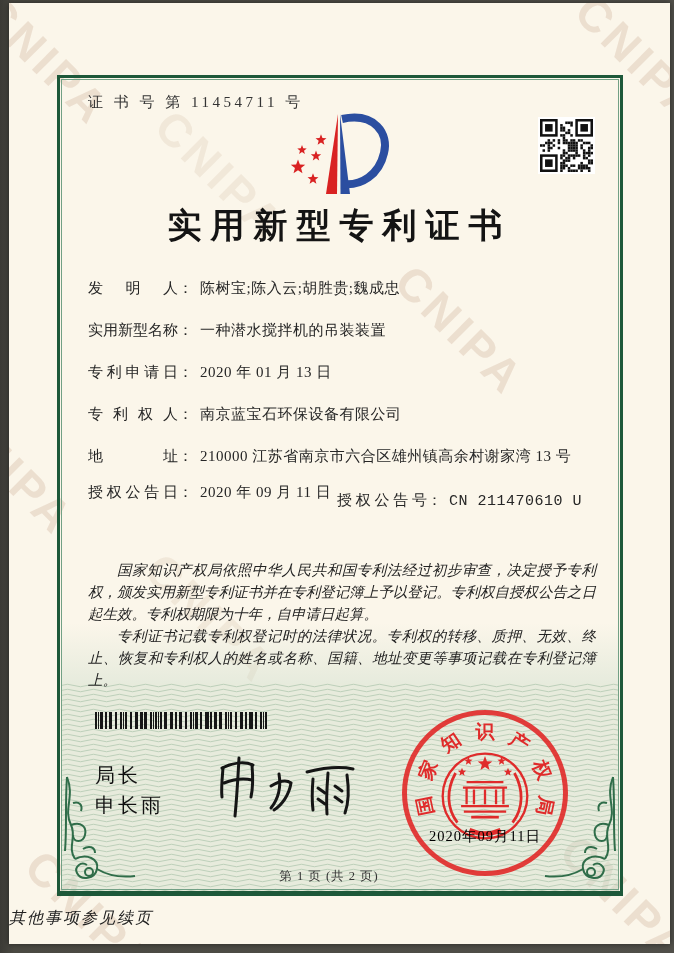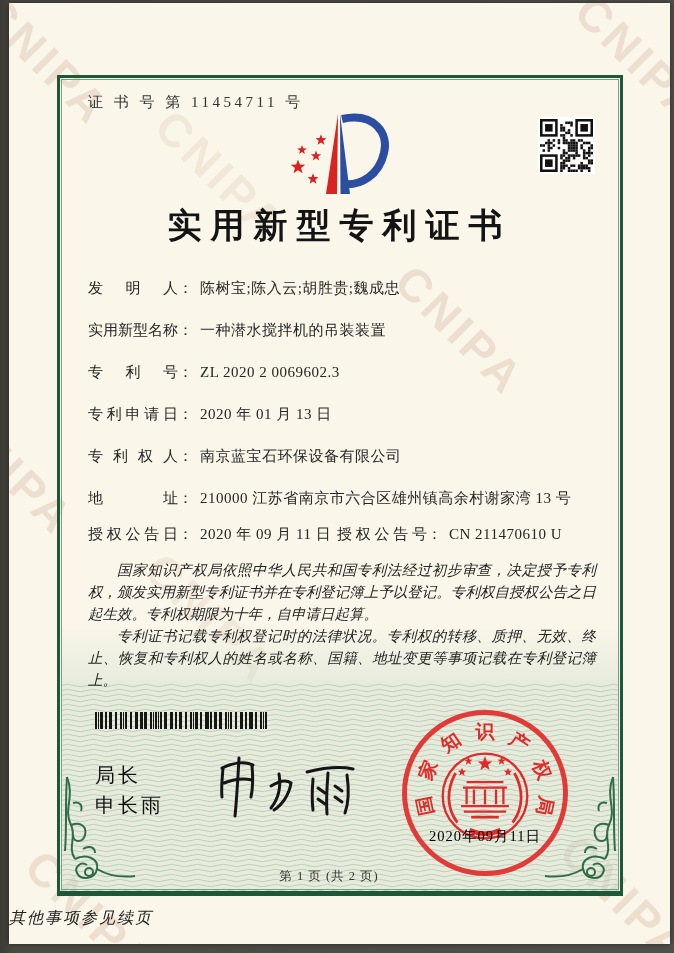--- a/index.html
+++ b/index.html
@@ -41,21 +41,21 @@
     font-size:34px;font-weight:bold;color:#141414;letter-spacing:9px;}
   
   .fields{position:absolute;left:79px;top:276px;width:520px;z-index:3;
     font-size:15px;color:#262626;}
   .field-row{position:relative;height:18px;margin-bottom:24px;white-space:nowrap;}
   .field-row.tight{margin-bottom:18px;}
   .f-label{display:inline-block;width:90px;text-align:justify;text-align-last:justify;
     vertical-align:top;}
   .f-colon{display:inline-block;}
   .f-value{margin-left:7px;letter-spacing:.5px;}
-  .field-right{position:absolute;left:249px;top:0;}
+  .field-right{position:absolute;left:249px;top:8px;font-family:Liberation Mono, monospace;}
   
   .paras{position:absolute;left:79px;top:556px;width:508px;z-index:3;
     font-size:14.5px;font-style:italic;line-height:22px;color:#222;text-align:justify;}
   .paras p{margin:0;text-indent:2em;}
   
   .barcode{position:absolute;left:86px;top:709px;width:175px;height:17px;z-index:3;
     background-image:
       repeating-linear-gradient(90deg,#161616 0 2px,transparent 2px 5px),
       repeating-linear-gradient(90deg,#161616 0 1px,transparent 1px 7px),
       repeating-linear-gradient(90deg,transparent 0 3px,#161616 3px 4px,transparent 4px 11px);}
@@ -296,23 +296,20 @@
   <div class="title">实用新型专利证书</div>
 
   <div class="fields">
     <div class="field-row">
       <span class="f-label">发明人</span><span class="f-colon">：</span><span class="f-value">陈树宝;陈入云;胡胜贵;魏成忠</span>
     </div>
     <div class="field-row">
       <span class="f-label">实用新型名称</span><span class="f-colon">：</span><span class="f-value">一种潜水搅拌机的吊装装置</span>
     </div>
     <div class="field-row">
-      <span class="f-label">专利号</span><span class="f-colon">：</span><span class="f-value">ZL 2020 2 0069602.3</span>
-    </div>
-    <div class="field-row">
       <span class="f-label">专利申请日</span><span class="f-colon">：</span><span class="f-value">2020 年 01 月 13 日</span>
     </div>
     <div class="field-row">
       <span class="f-label">专利权人</span><span class="f-colon">：</span><span class="f-value">南京蓝宝石环保设备有限公司</span>
     </div>
     <div class="field-row tight">
       <span class="f-label">地址</span><span class="f-colon">：</span><span class="f-value">210000 江苏省南京市六合区雄州镇高余村谢家湾 13 号</span>
     </div>
     <div class="field-row">
       <span class="f-label">授权公告日</span><span class="f-colon">：</span><span class="f-value">2020 年 09 月 11 日</span>

